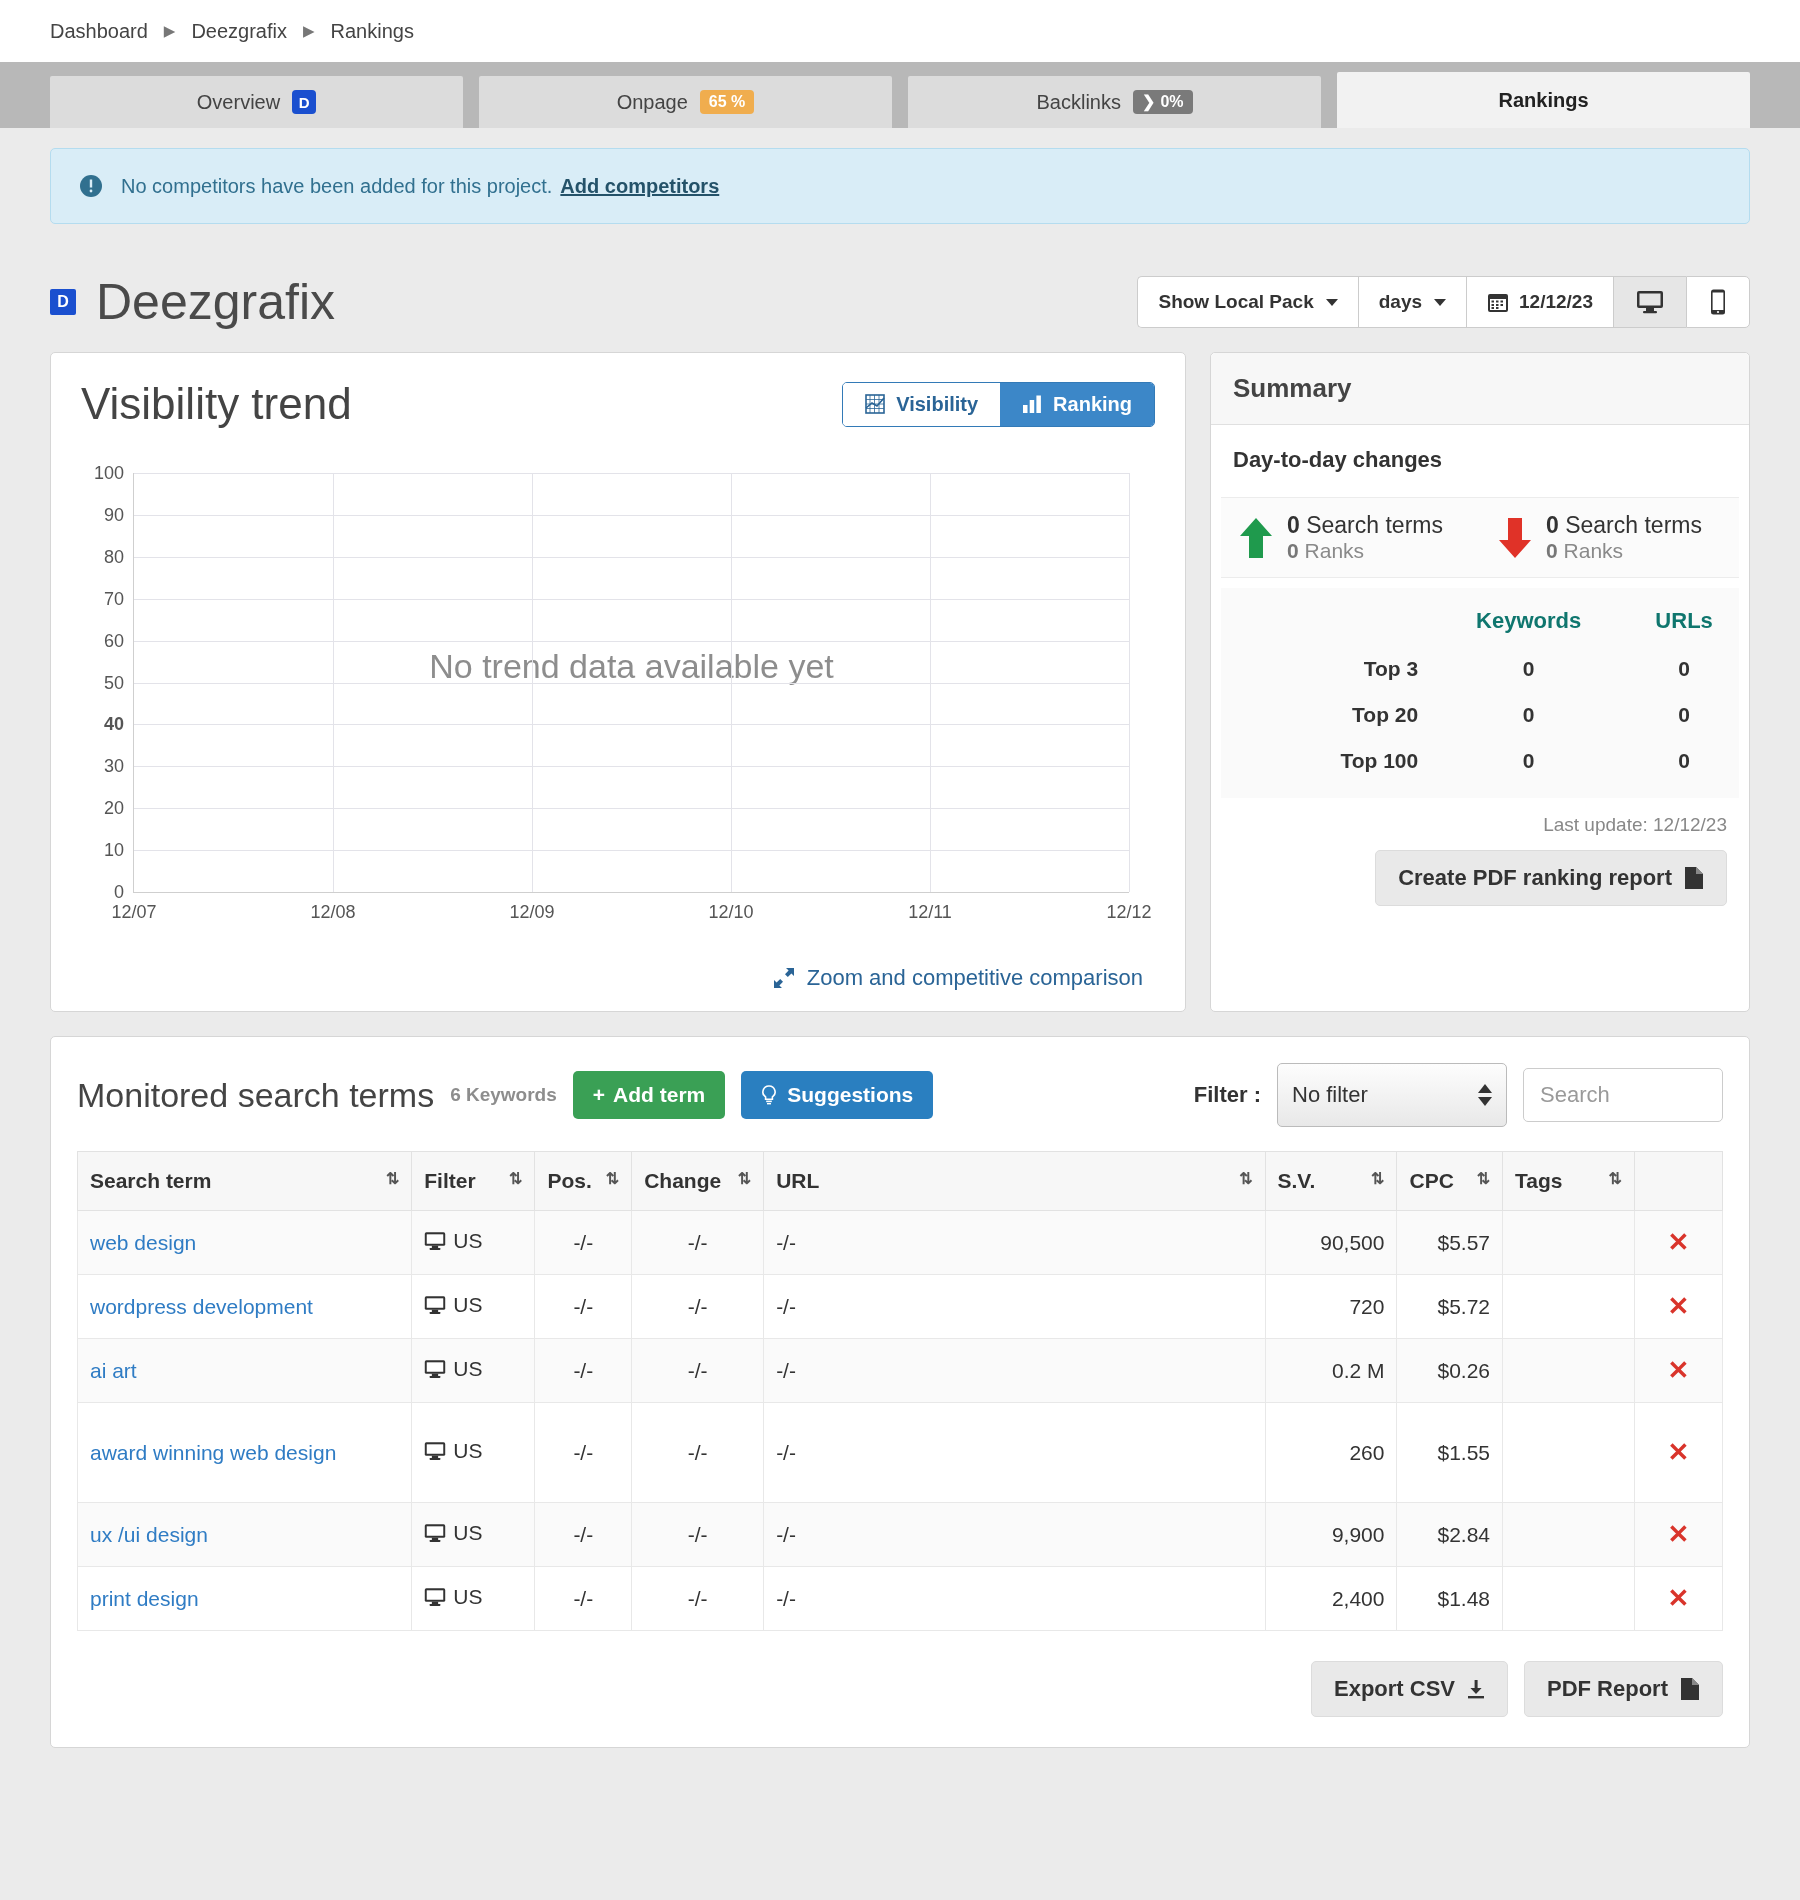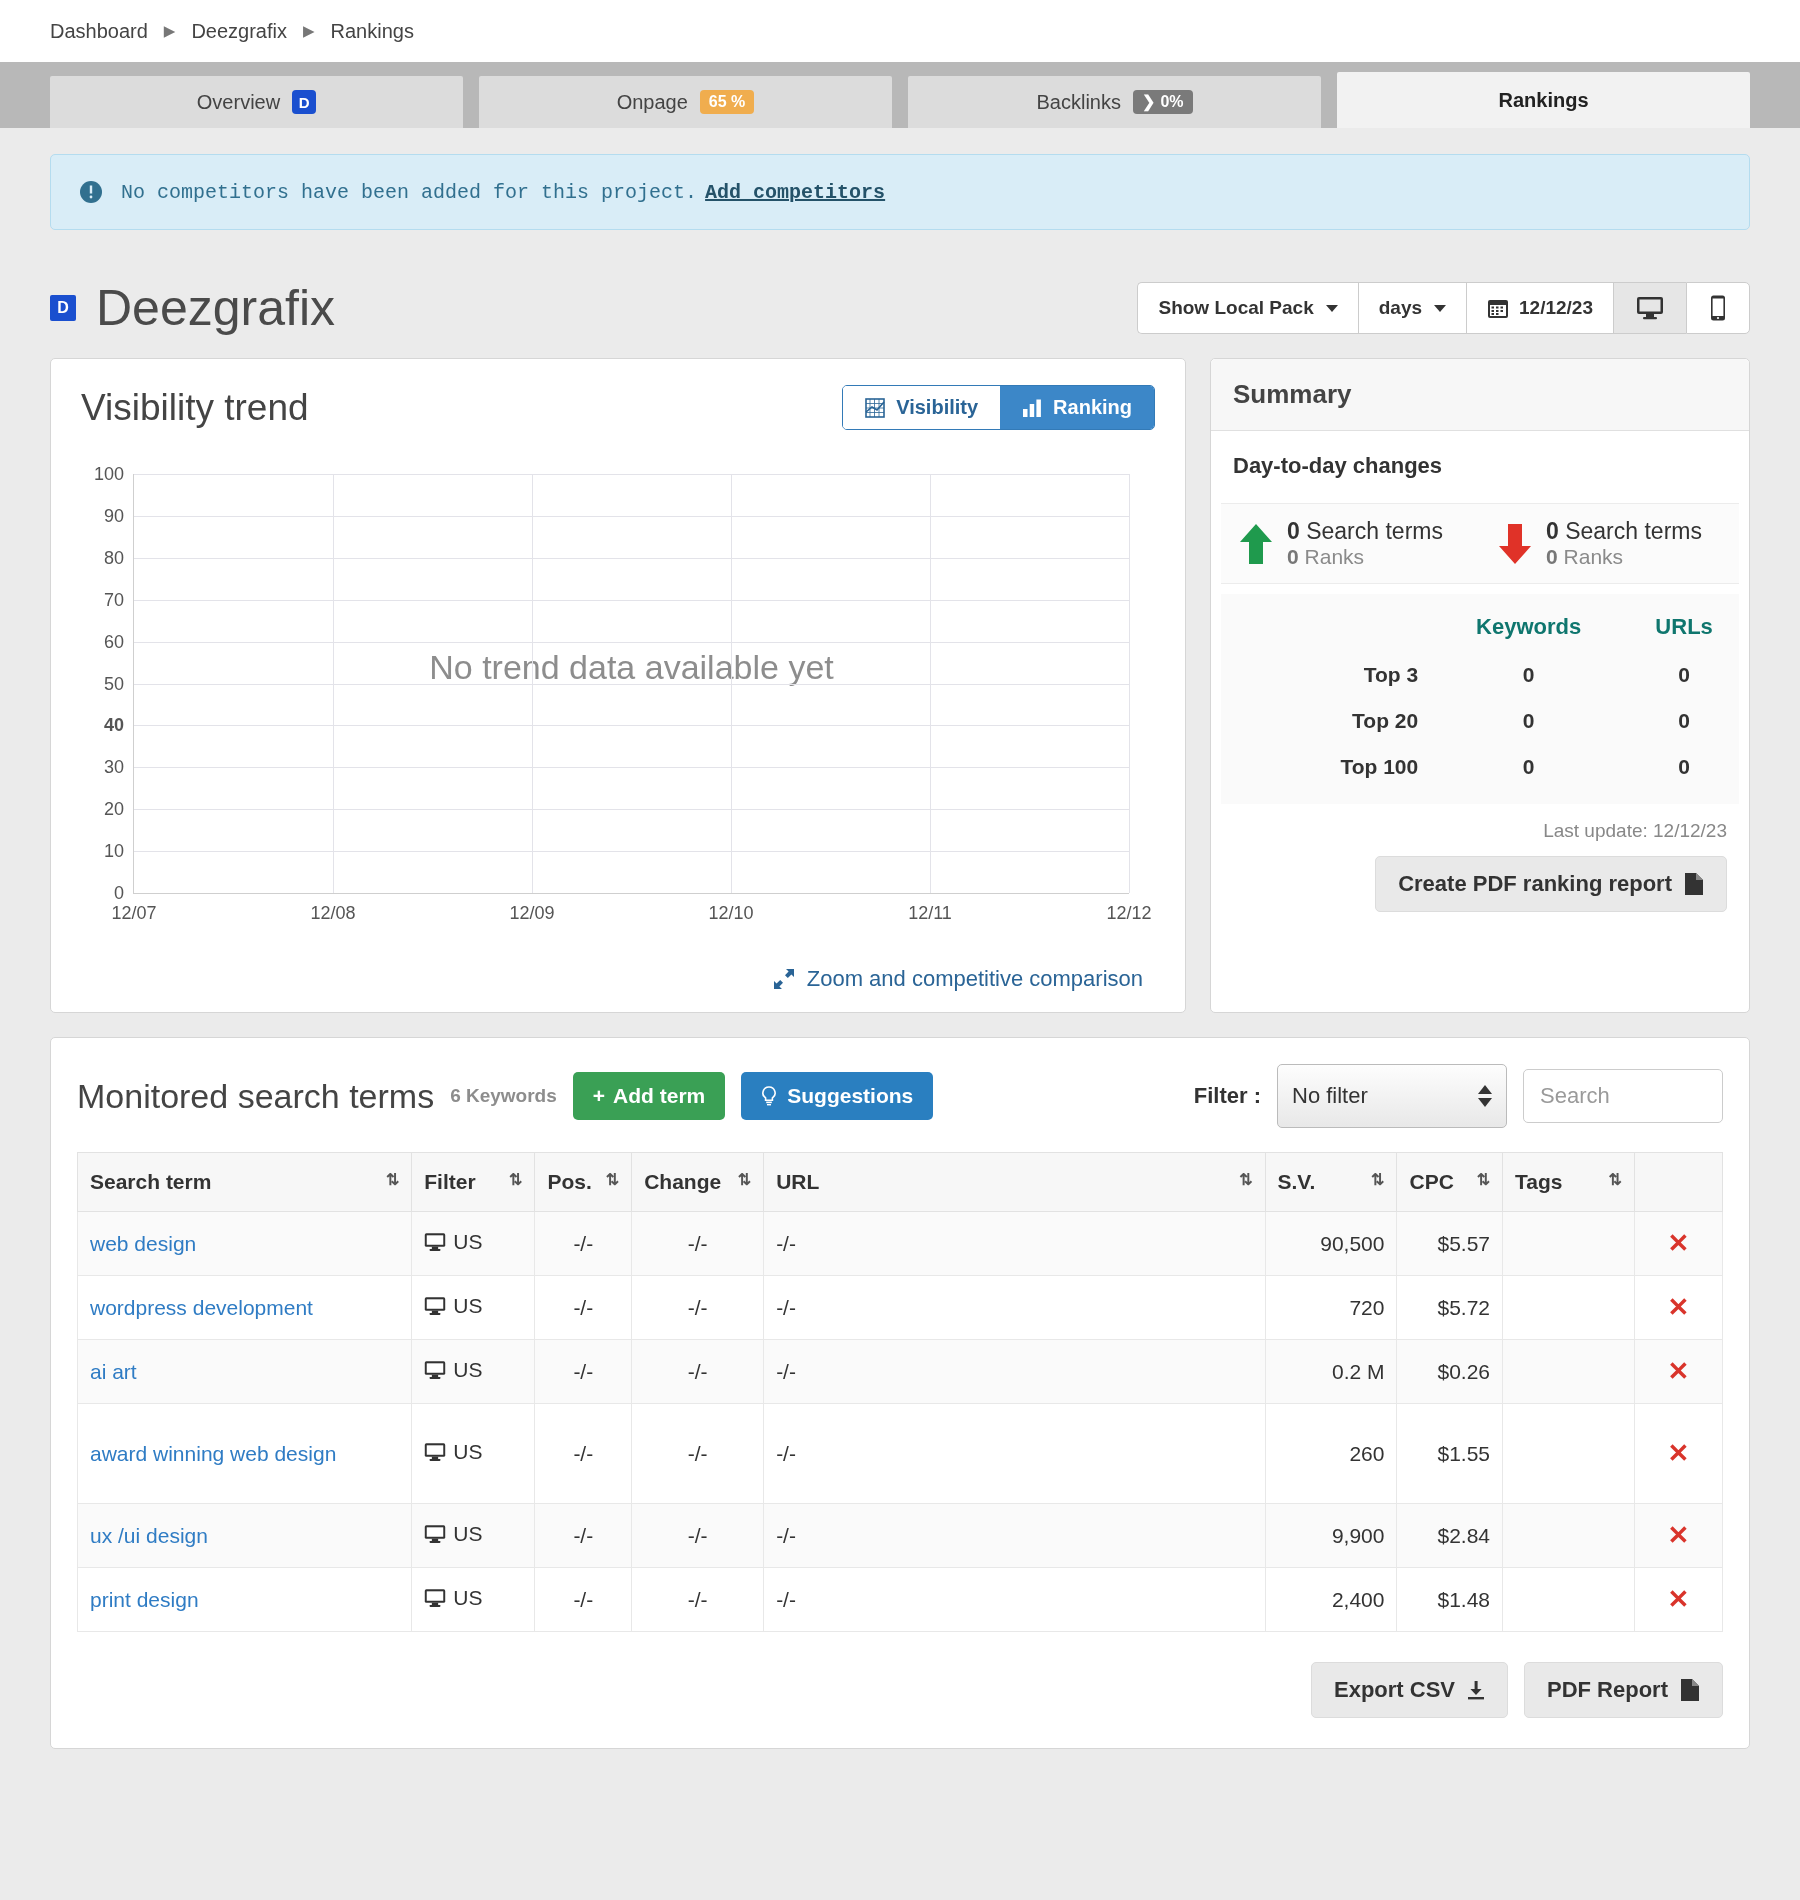--- a/index.html
+++ b/index.html
@@ -51,28 +51,28 @@
   }
   .badge-blue { background: #1a4fcf; width: 24px; height: 24px; font-size: 15px; padding:0;}
   .badge-orange { background: #f0ad4e; }
   .badge-gray { background: #7a7a7a; }
 
   
   .content { padding: 0 50px; }
 
   
   .alert {
-    margin-top: 26px;
+    margin-top: 20px;
     background: #d9edf7;
     border: 1px solid #b4dcef;
     border-radius: 5px;
     height: 76px;
     display: flex; align-items: center;
     padding-left: 28px;
-    font-size: 20px; color: #31708f; font-family: Liberation Mono, monospace;
+    font-size: 20px; color: #31708f;
   }
   .alert .ico { margin-right: 18px; display:flex; align-items:center;}
   .alert a {
     color: #245269; font-weight: bold; text-decoration: underline;
     margin-left: 8px;
   }
 
   
   .title-row {
     margin-top: 46px;
@@ -108,21 +108,21 @@
 
   
   .panels { display: flex; gap: 24px; margin-top: 18px; align-items: stretch; }
   .panel {
     background: #fff; border: 1px solid #d6d6d6; border-radius: 5px;
   }
   .chart-panel { flex: 1 1 auto; width: 1110px; padding: 26px 30px 20px 30px; }
   .summary-panel { width: 540px; }
 
   .chart-head { display: flex; align-items: center; justify-content: space-between; }
-  .chart-title { font-size: 37px; color: #444; font-weight: normal; }
+  .chart-title { font-size: 44px; color: #444; font-weight: normal; }
   .toggle-grp { display: flex; border: 1px solid #337ab7; border-radius: 5px; overflow: hidden; }
   .tg {
     display: flex; align-items: center; gap: 11px;
     padding: 10px 22px; font-size: 20px; font-weight: bold;
   }
   .tg.off { background: #fff; color: #2a6496; }
   .tg.on { background: #3c87c8; color: #fff; }
 
   
   .chart-area { position: relative; height: 470px; margin-top: 36px; }

